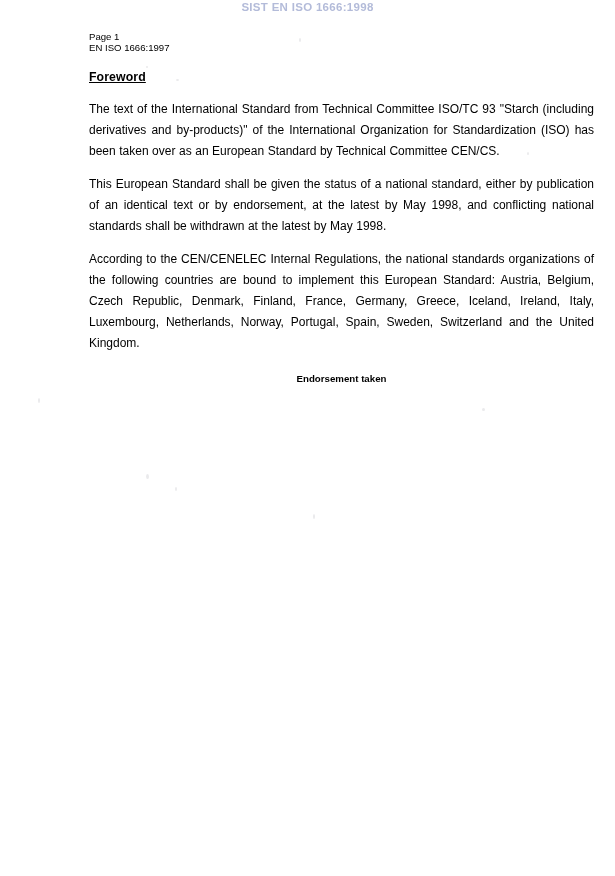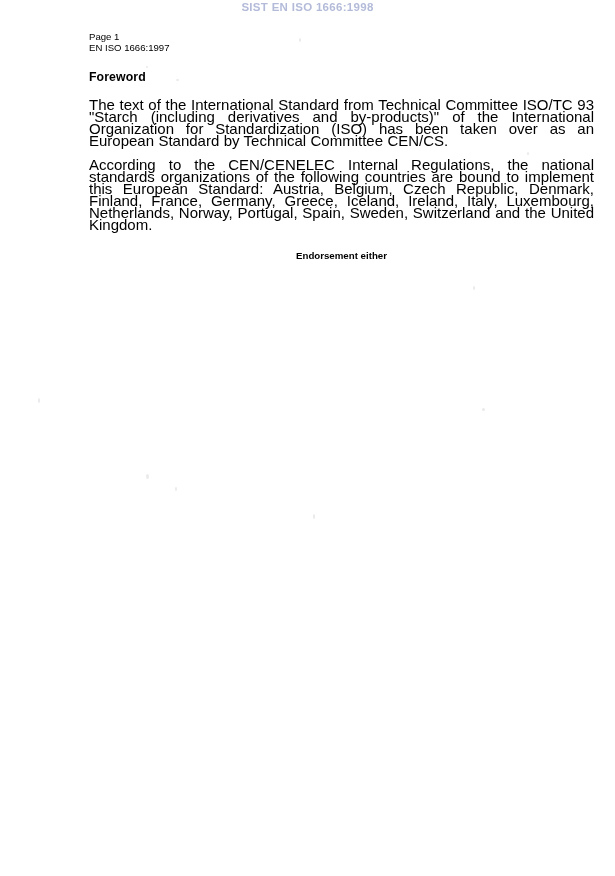--- a/index.html
+++ b/index.html
@@ -62,25 +62,26 @@
     top: 70px;
     left: 89px;
     width: 505px;
   }
 
   .section-title {
     font-size: 12.3px;
     font-weight: bold;
     margin: 0 0 15px 0;
     letter-spacing: 0.1px;
+    text-decoration: underline;
   }
 
   .para {
-    font-size: 15px;
-    line-height: 12px;
+    font-size: 12px;
+    line-height: 21px;
     text-align: justify;
     margin: 0 0 12px 0;
     word-spacing: 0.2px;
   }
 
   .para.last-of-block {
     margin-bottom: 0;
   }
 
   .spacer-before-notice {
@@ -123,23 +124,24 @@
     <div>EN ISO 1666:1997</div>
   </div>
 
   <div class="content">
 
     <h1 class="section-title">Foreword</h1>
 
     <p class="para">The text of the International Standard from Technical Committee ISO/TC 93 "Starch (including derivatives and by-products)" of the International Organization for Standardization (ISO) has been taken over as an European Standard by Technical Committee CEN/CS.</p>
 
 
+    <p class="para">This European Standard shall be given the status of a national standard, either by publication of an identical text or by endorsement, at the latest by May 1998, and conflicting national standards shall be withdrawn at the latest by May 1998.</p>
 
     <p class="para last-of-block">According to the CEN/CENELEC Internal Regulations, the national standards organizations of the following countries are bound to implement this European Standard: Austria, Belgium, Czech Republic, Denmark, Finland, France, Germany, Greece, Iceland, Ireland, Italy, Luxembourg, Netherlands, Norway, Portugal, Spain, Sweden, Switzerland and the United Kingdom.</p>
 
     <div class="spacer-before-notice"></div>
 
-    <h2 class="notice-title">Endorsement either</h2>
+    <h2 class="notice-title">Endorsement taken</h2>
 
 
   </div>
 
 </div>
 
 </body></html>

